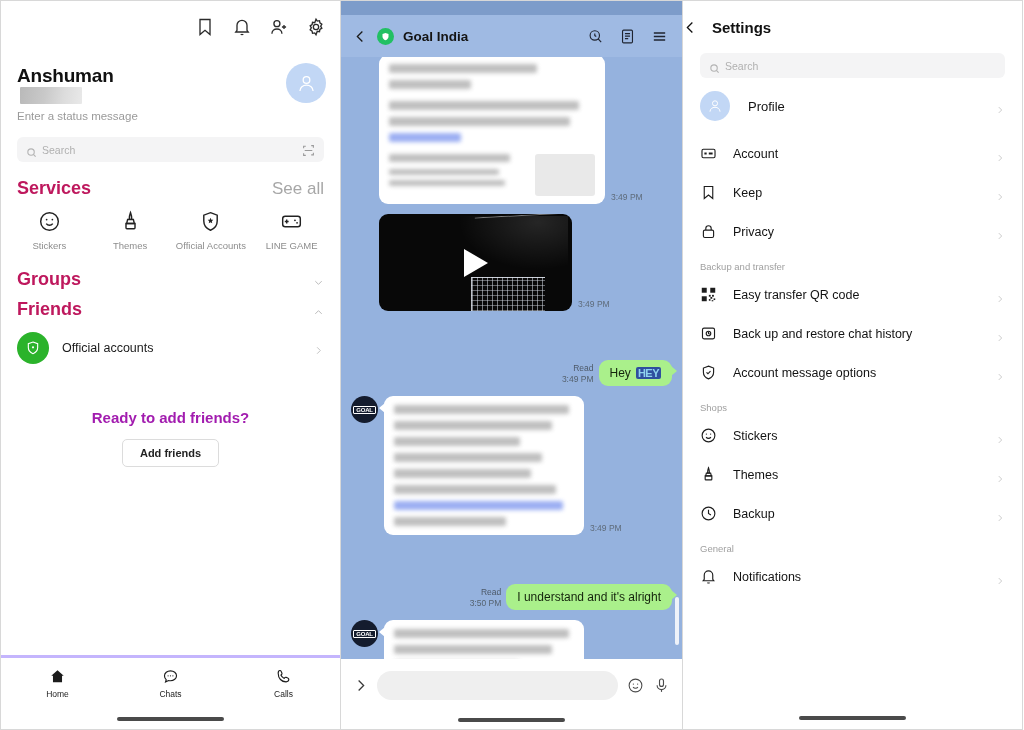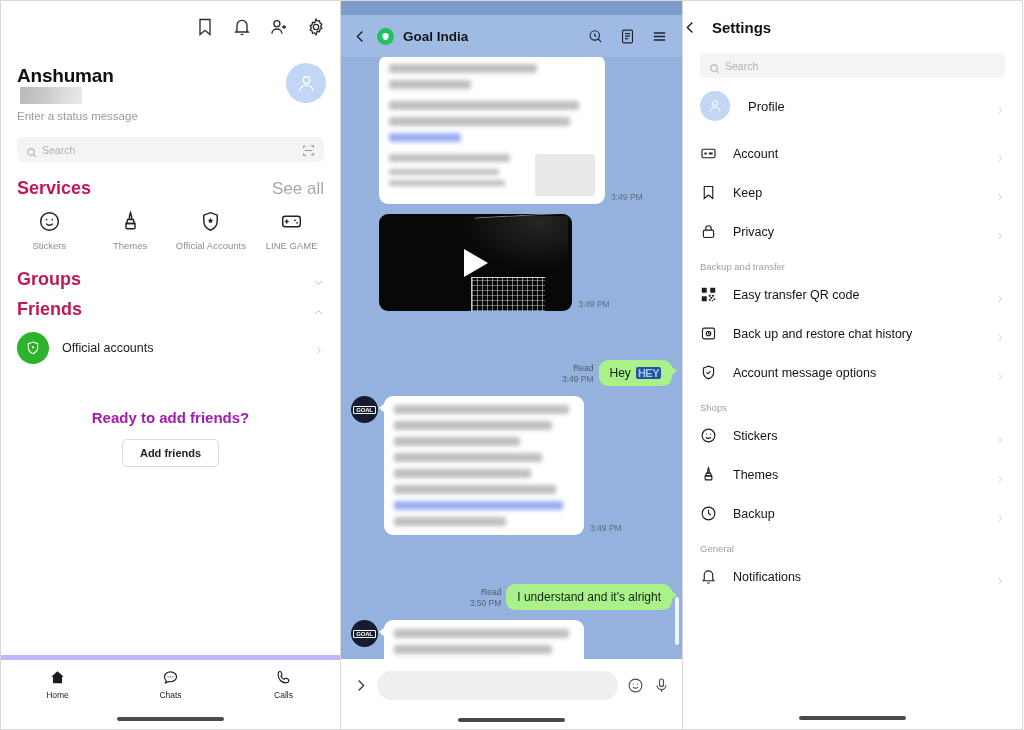--- a/index.html
+++ b/index.html
@@ -57,21 +57,21 @@
   .friend-name { flex:1; font-size:12.5px; color:#1b1b1b; }
   .friend-chev { width:11px; height:11px; color:#bdbdbd; }
 
   .empty-wrap { text-align:center; margin-top:38px; }
   .empty-title { font-size:15px; font-weight:bold; color:#a21caf; }
   .empty-sub { font-size:10.5px; color:#acacac; margin-top:6px; }
   .empty-btn { display:inline-block; margin-top:13px; border:1px solid #dcdcdc; border-radius:5px;
       padding:7px 17px; font-size:11px; font-weight:bold; color:#222; background:#fff; }
 
   .p1-spacer { flex:1; }
-  .tabbar { height:54px; border-top:5px solid #c4b5fd; display:flex; align-items:center; }
+  .tabbar { height:54px; border-top:3px solid #c4b5fd; display:flex; align-items:center; }
   .tab { flex:1; display:flex; flex-direction:column; align-items:center; gap:4px; }
   .tab-ic { width:17px; height:17px; color:#1c1c1c; }
   .tab-lb { font-size:8.5px; color:#1c1c1c; }
   .homebar { height:20px; display:flex; align-items:center; justify-content:center; }
   .homebar i { display:block; width:107px; height:4px; background:#4a4a4a; border-radius:3px; }
 
   
   .p2-inner { position:absolute; inset:0; background:#95b2de; display:flex; flex-direction:column; }
   .p2-statusbar { height:14px; background:#7d9cca; }
   .p2-header { height:42px; background:#9fbae3; display:flex; align-items:center; padding:0 14px 0 12px; gap:9px; }

